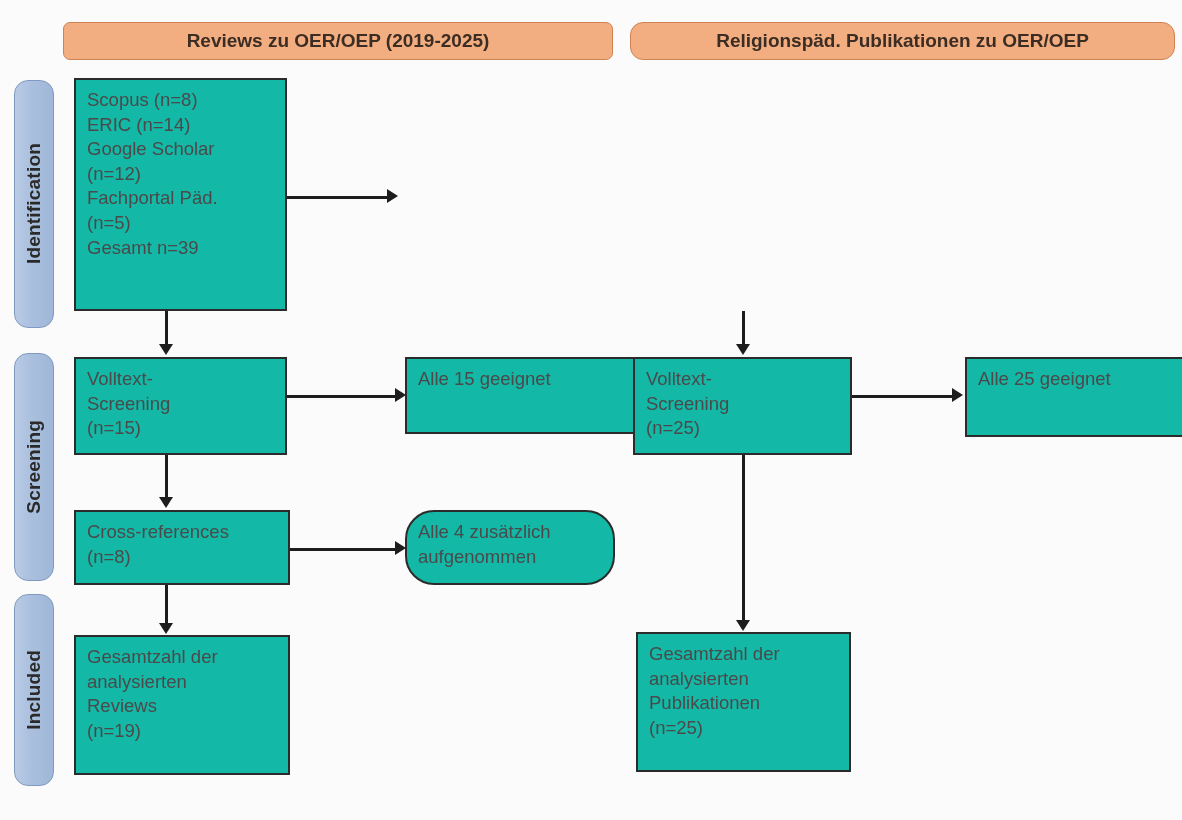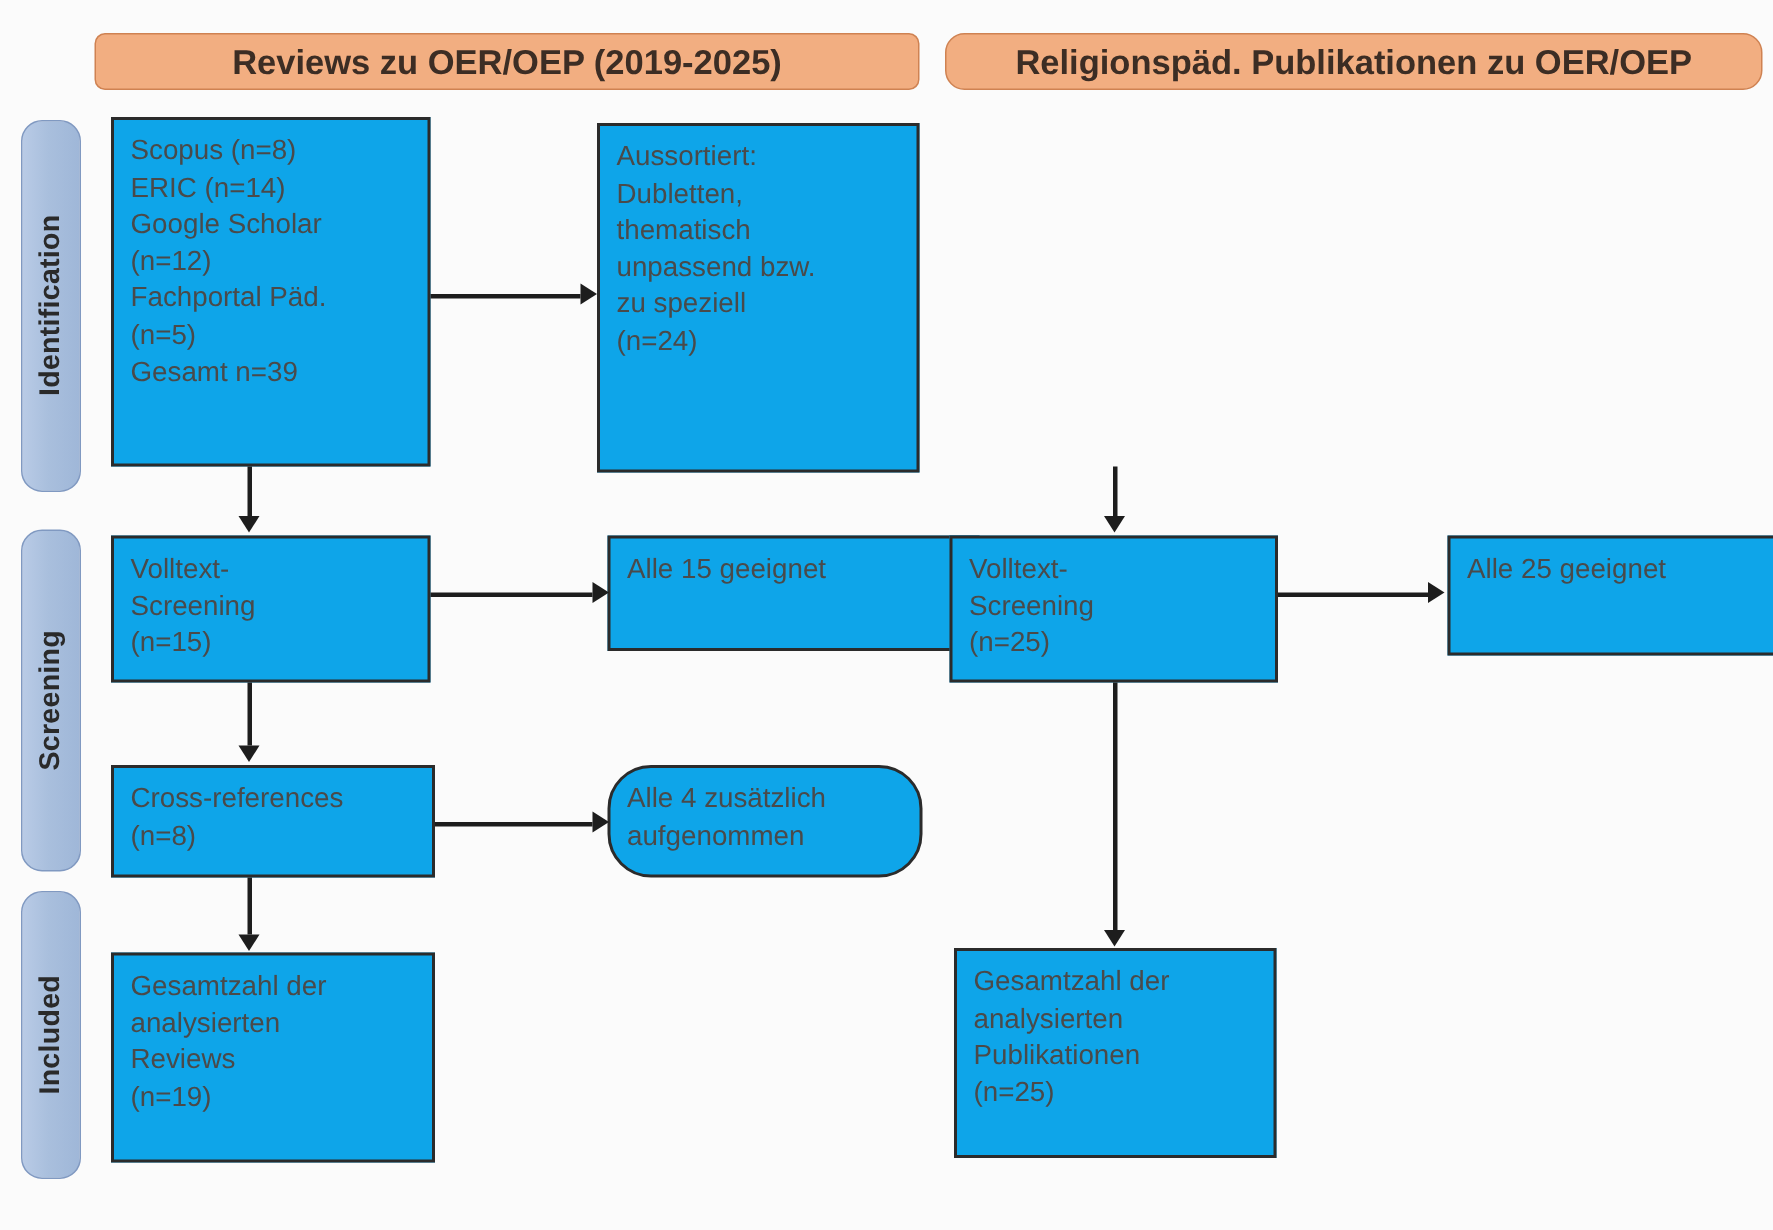--- a/index.html
+++ b/index.html
@@ -44,30 +44,30 @@
   
   .col-header {
     position: absolute;
     background: #f2ae81;
     border: 1px solid #cf8252;
     border-radius: 7px;
     box-sizing: border-box;
     display: flex;
     align-items: center;
     justify-content: center;
-    font-size: 23px;
+    font-size: 19px;
     font-weight: bold;
     color: #3c2d24;
     white-space: nowrap;
   }
 
   
   .node {
     position: absolute;
-    background: #0ea5e9;
+    background: #14b8a6;
     border: 2.5px solid #2b2b2b;
     box-sizing: border-box;
     padding: 8px 9px 6px 11px;
     font-size: 18.5px;
     line-height: 1.33;
     color: #4a4a4a;
     white-space: pre-line;
     overflow: hidden;
   }
   .node.dense {
@@ -125,26 +125,20 @@
   </div>
 
   <div class="node" style="left:74px; top:78px; width:213px; height:233px;">Scopus (n=8)
 ERIC (n=14)
 Google Scholar
 (n=12)
 Fachportal Päd.
 (n=5)
 Gesamt n=39</div>
 
-  <div class="node" style="left:398px; top:82px; width:215px; height:233px;">Aussortiert:
-Dubletten,
-thematisch
-unpassend bzw.
-zu speziell
-(n=24)</div>
 
   <div class="node" style="left:74px; top:357px; width:213px; height:98px;">Volltext-
 Screening
 (n=15)</div>
 
   <div class="node" style="left:405px; top:357px; width:248px; height:77px;">Alle 15 geeignet</div>
 
   <div class="node" style="left:74px; top:510px; width:216px; height:75px;">Cross-references
 (n=8)</div>
 

